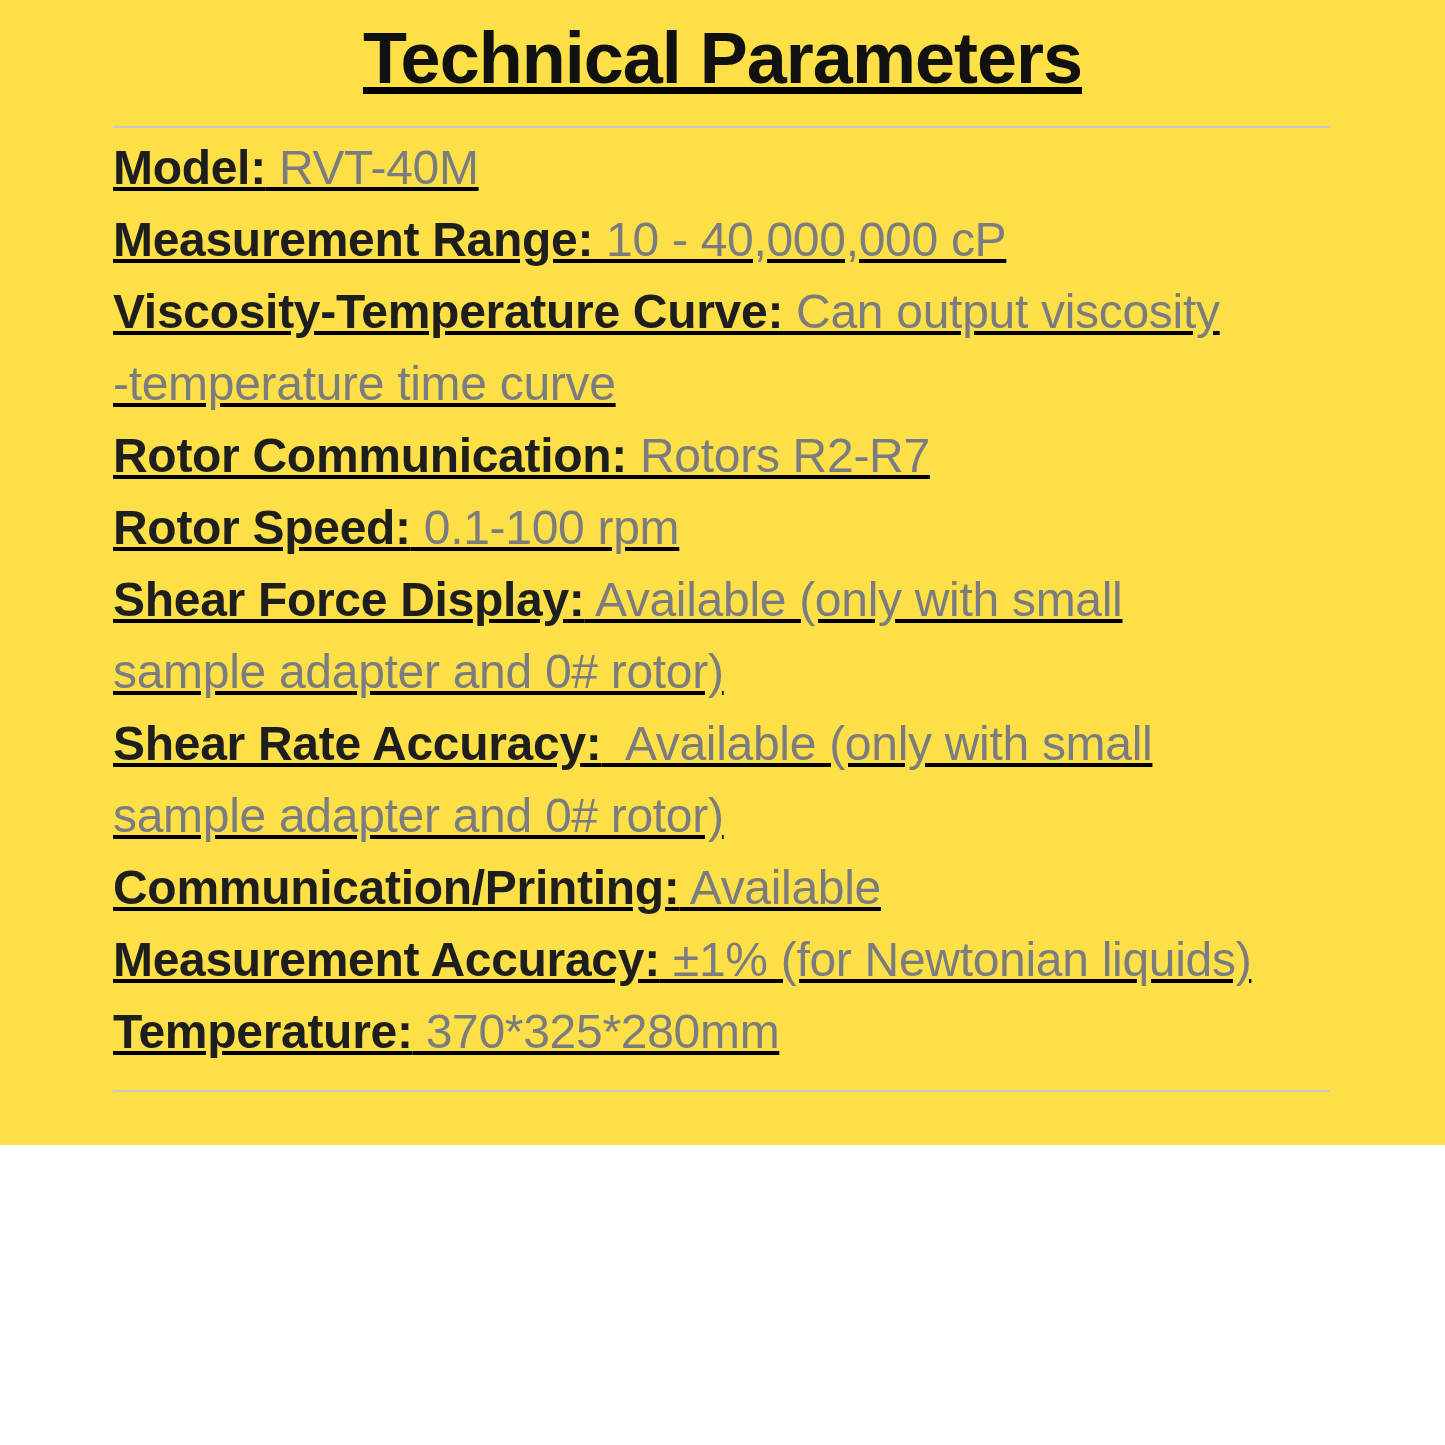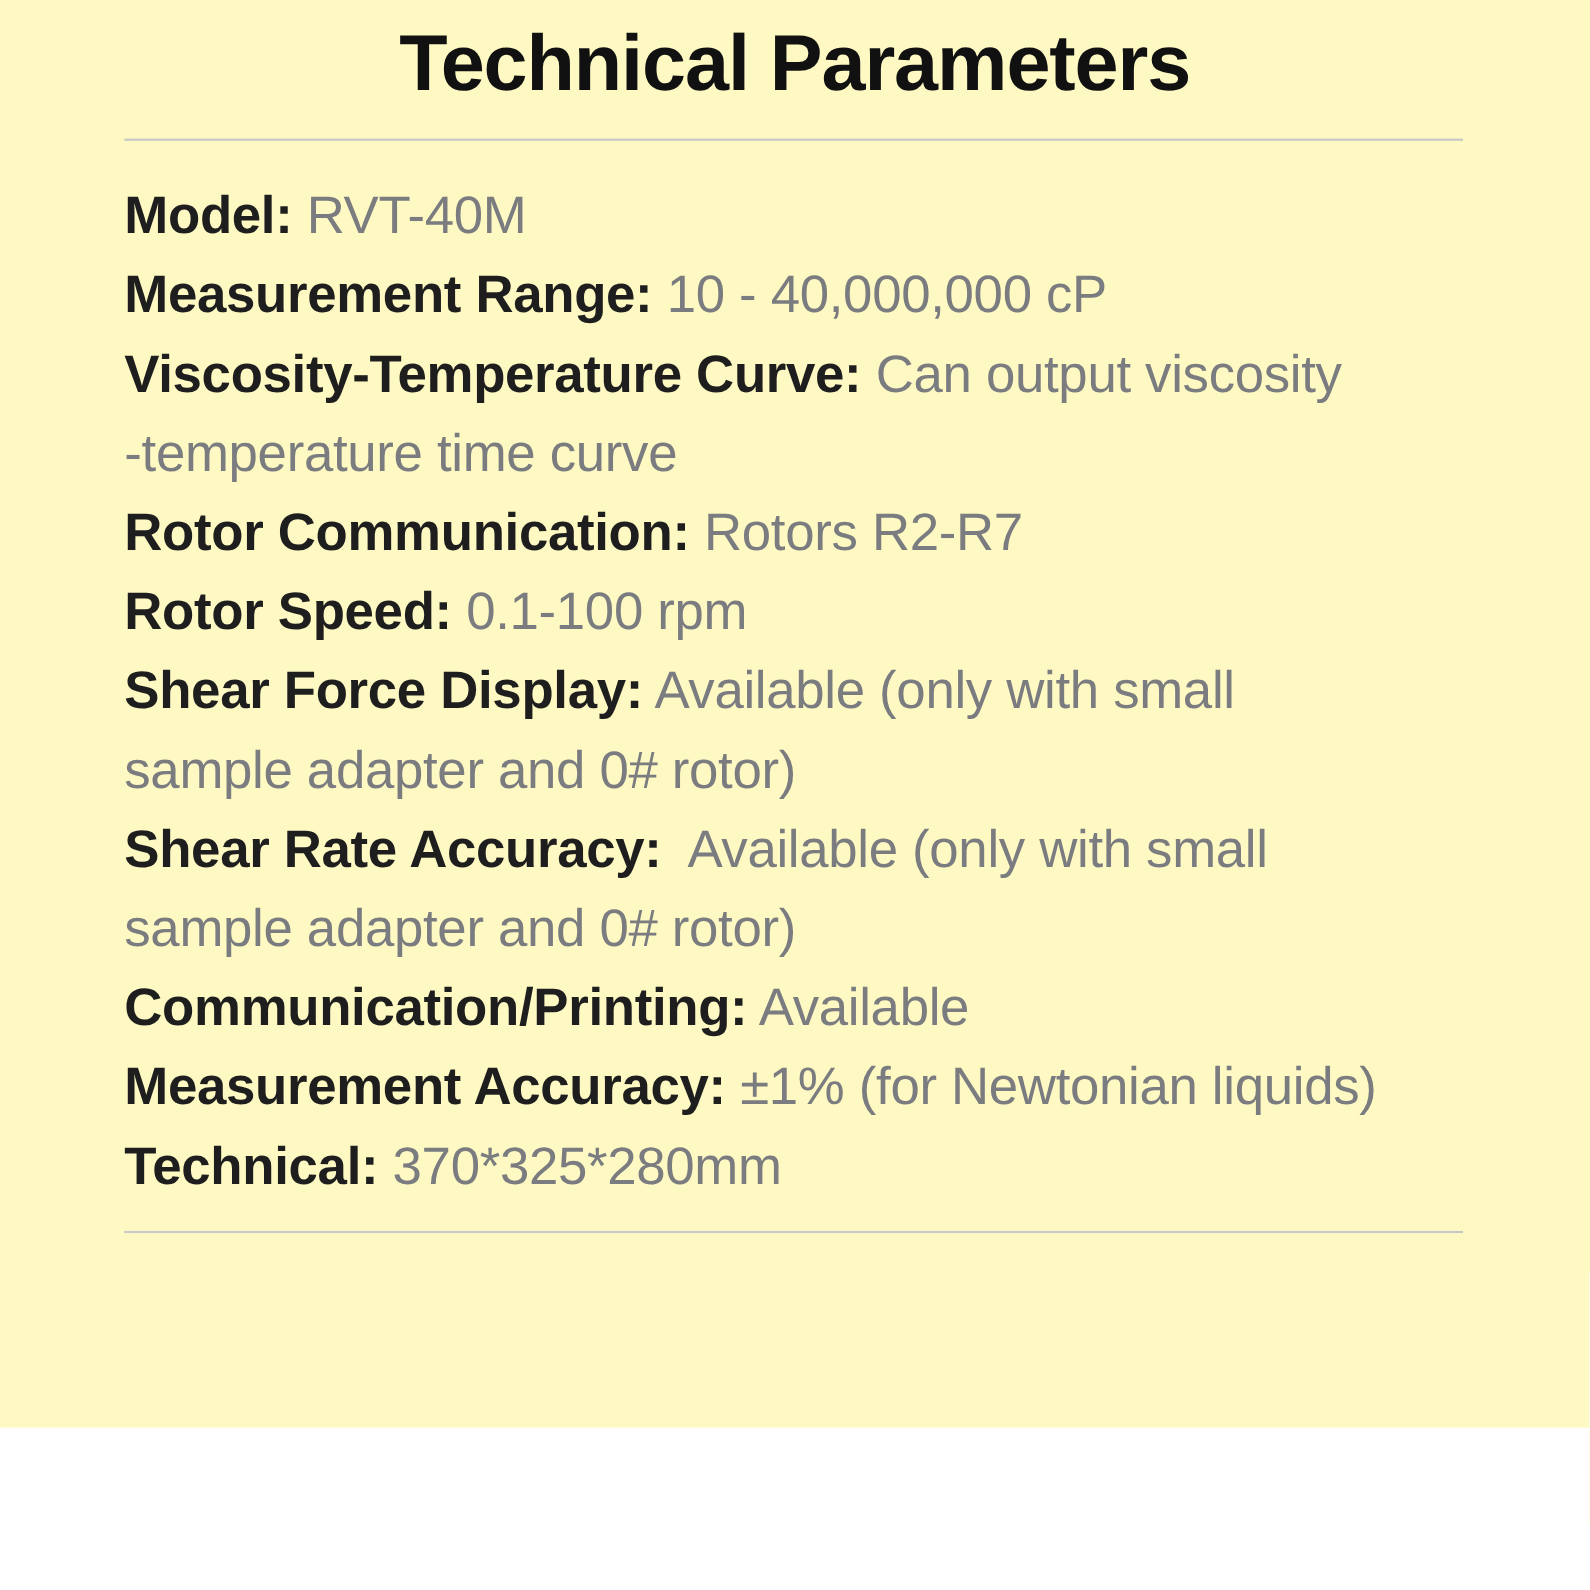--- a/index.html
+++ b/index.html
@@ -4,23 +4,24 @@
 <style>
   html, body {
     margin: 0;
     padding: 0;
     background: #ffffff;
     font-family: "Liberation Sans", sans-serif;
   }
   .page {
     position: relative;
     width: 1445px;
-    height: 1298px;
-    background: #fef9c3;
+    height: 1145px;
+    background: #fde047;
     overflow: hidden;
+    text-decoration: underline;
   }
   .page-title {
     margin: 0;
     padding-top: 12px;
     text-align: center;
     font-size: 72px;
     line-height: 1.28;
     font-weight: 700;
     letter-spacing: -1px;
     color: #111111;
@@ -31,23 +32,22 @@
     margin: 0 0 0 113px;
     background: #c8c8c8;
   }
   .divider-top {
     margin-top: 22px;
   }
   .divider-bottom {
     margin-top: 22px;
   }
   .specs-list {
-    padding: 16px 0 0 113px;
+    padding: 4px 0 0 113px;
     width: 1330px;
-    margin-top: 17px;
   }
   .spec-row {
     margin: 0;
     font-size: 48px;
     line-height: 72px;
     letter-spacing: -0.3px;
   }
   .spec-label {
     font-weight: 700;
     color: #1e1e1e;
@@ -73,18 +73,18 @@
     <p class="spec-row"><span class="spec-label">Viscosity-Temperature Curve:</span><span class="spec-value"> Can output viscosity
 -temperature time curve</span></p>
     <p class="spec-row"><span class="spec-label">Rotor Communication:</span><span class="spec-value"> Rotors R2-R7</span></p>
     <p class="spec-row"><span class="spec-label">Rotor Speed:</span><span class="spec-value"> 0.1-100 rpm</span></p>
     <p class="spec-row"><span class="spec-label">Shear Force Display:</span><span class="spec-value"> Available (only with small
 sample adapter and 0# rotor)</span></p>
     <p class="spec-row"><span class="spec-label">Shear Rate Accuracy:</span><span class="spec-value">  Available (only with small
 sample adapter and 0# rotor)</span></p>
     <p class="spec-row"><span class="spec-label">Communication/Printing:</span><span class="spec-value"> Available</span></p>
     <p class="spec-row"><span class="spec-label">Measurement Accuracy:</span><span class="spec-value"> ±1% (for Newtonian liquids)</span></p>
-    <p class="spec-row"><span class="spec-label">Technical:</span><span class="spec-value"> 370*325*280mm</span></p>
+    <p class="spec-row"><span class="spec-label">Temperature:</span><span class="spec-value"> 370*325*280mm</span></p>
   </div>
 
   <div class="divider divider-bottom"></div>
 
 </div>
 
 </body></html>

